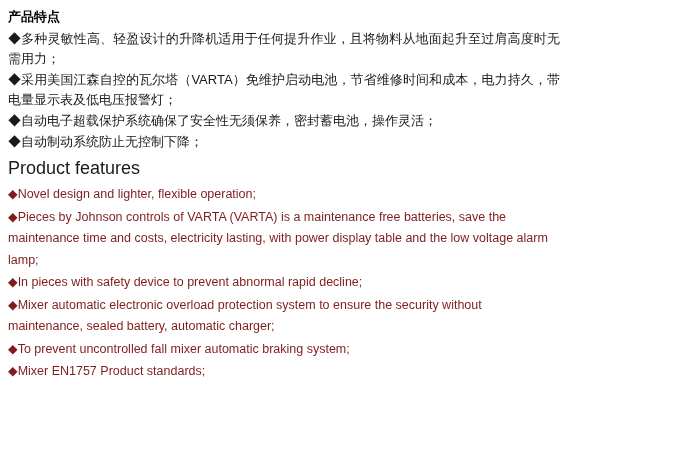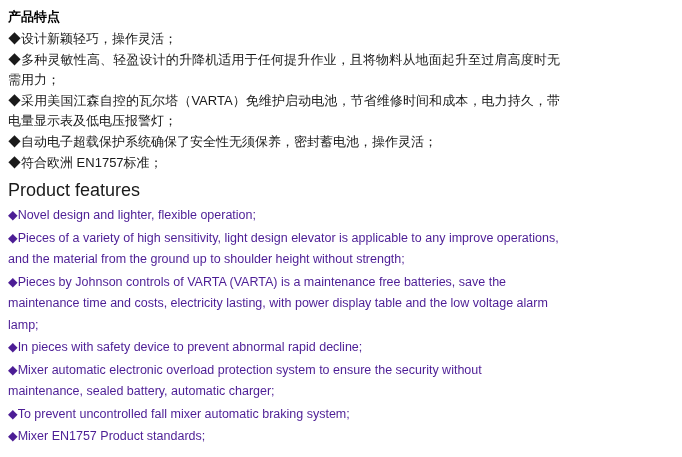--- a/index.html
+++ b/index.html
@@ -42,46 +42,44 @@
   .sub-heading {
     font-size: 18px;
     line-height: 1.6;
     margin: 2px 0 1px 0;
     color: #1a1a1a;
   }
   .en-item {
     font-size: 12.5px;
     line-height: 1.72;
     margin: 0 0 1px 0;
-    color: #4c1d95;
+    color: #7f1d1d;
   }
   .bullet {
     display: inline;
   }
 </style>
 </head>
 <body>
 
 <div class="page">
 
   <div class="heading">产品特点</div>
 
   <div class="cn-list">
-    <div class="cn-item"><span class="bullet">◆</span><span>设计新颖轻巧，操作灵活；</span></div>
     <div class="cn-item"><span class="bullet">◆</span><span>多种灵敏性高、轻盈设计的升降机适用于任何提升作业，且将物料从地面起升至过肩高度时无需用力；</span></div>
     <div class="cn-item"><span class="bullet">◆</span><span>采用美国江森自控的瓦尔塔（VARTA）免维护启动电池，节省维修时间和成本，电力持久，带电量显示表及低电压报警灯；</span></div>
     <div class="cn-item"><span class="bullet">◆</span><span>自动电子超载保护系统确保了安全性无须保养，密封蓄电池，操作灵活；</span></div>
-    <div class="cn-item"><span class="bullet">◆</span><span>符合欧洲 EN1757标准；</span></div>
+    <div class="cn-item"><span class="bullet">◆</span><span>自动制动系统防止无控制下降；</span></div>
   </div>
 
   <div class="sub-heading">Product features</div>
 
   <div class="en-list">
     <div class="en-item"><span class="bullet">◆</span><span>Novel design and lighter, flexible operation;</span></div>
-    <div class="en-item"><span class="bullet">◆</span><span>Pieces of a variety of high sensitivity, light design elevator is applicable to any improve operations, and the material from the ground up to shoulder height without strength;</span></div>
     <div class="en-item"><span class="bullet">◆</span><span>Pieces by Johnson controls of VARTA (VARTA) is a maintenance free batteries, save the maintenance time and costs, electricity lasting, with power display table and the low voltage alarm lamp;</span></div>
     <div class="en-item"><span class="bullet">◆</span><span>In pieces with safety device to prevent abnormal rapid decline;</span></div>
     <div class="en-item"><span class="bullet">◆</span><span>Mixer automatic electronic overload protection system to ensure the security without maintenance, sealed battery, automatic charger;</span></div>
     <div class="en-item"><span class="bullet">◆</span><span>To prevent uncontrolled fall mixer automatic braking system;</span></div>
     <div class="en-item"><span class="bullet">◆</span><span>Mixer EN1757 Product standards;</span></div>
   </div>
 
 </div>
 
 </body></html>

